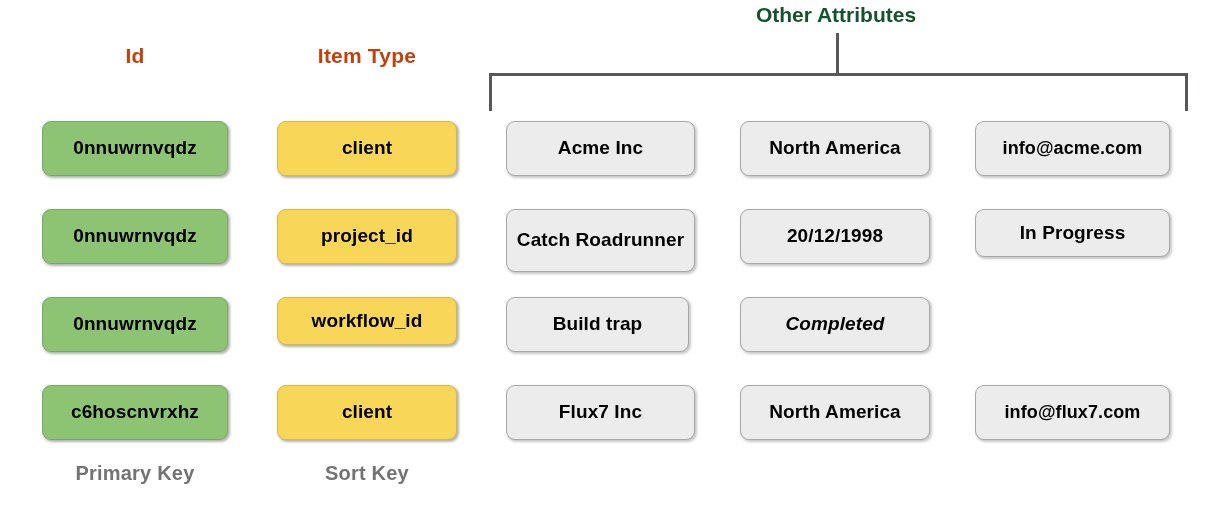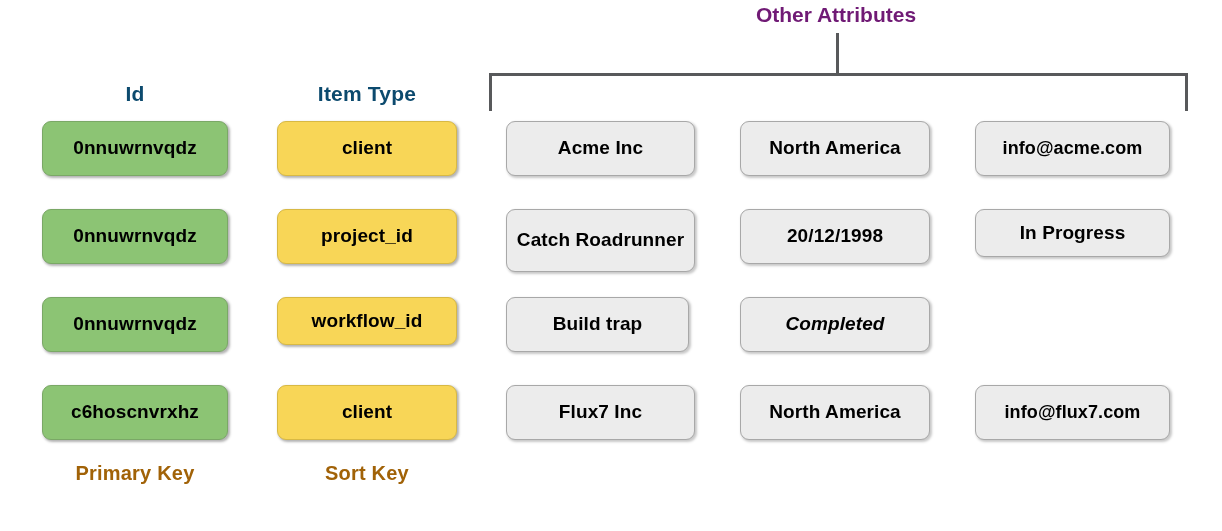--- a/index.html
+++ b/index.html
@@ -17,52 +17,51 @@
     height: 531px;
     background: #ffffff;
     overflow: hidden;
   }
 
   
   .col-header {
     position: absolute;
     font-size: 21px;
     font-weight: bold;
-    color: #0c4a6e;
+    color: #c2410c;
     text-align: center;
     letter-spacing: 0.2px;
     white-space: nowrap;
-    margin-top: 38px;
   }
   #hdr-id      { left: 42px;  top: 44px; width: 186px; }
   #hdr-itemtype{ left: 277px; top: 44px; width: 180px; }
 
   
   .col-footer {
     position: absolute;
     font-size: 20px;
     font-weight: bold;
-    color: #a16207;
+    color: #737373;
     text-align: center;
     letter-spacing: 0.2px;
     white-space: nowrap;
   }
   #ftr-primary { left: 42px;  top: 462px; width: 186px; }
   #ftr-sort    { left: 277px; top: 462px; width: 180px; }
 
   
   #other-attr-label {
     position: absolute;
     left: 636px;
     top: 3px;
     width: 400px;
     text-align: center;
     font-size: 21px;
     font-weight: bold;
-    color: #701a75;
+    color: #14532d;
     white-space: nowrap;
   }
   #bracket-stem {
     position: absolute;
     left: 836px;
     top: 33px;
     width: 3px;
     height: 42px;
     background: #58595b;
   }

